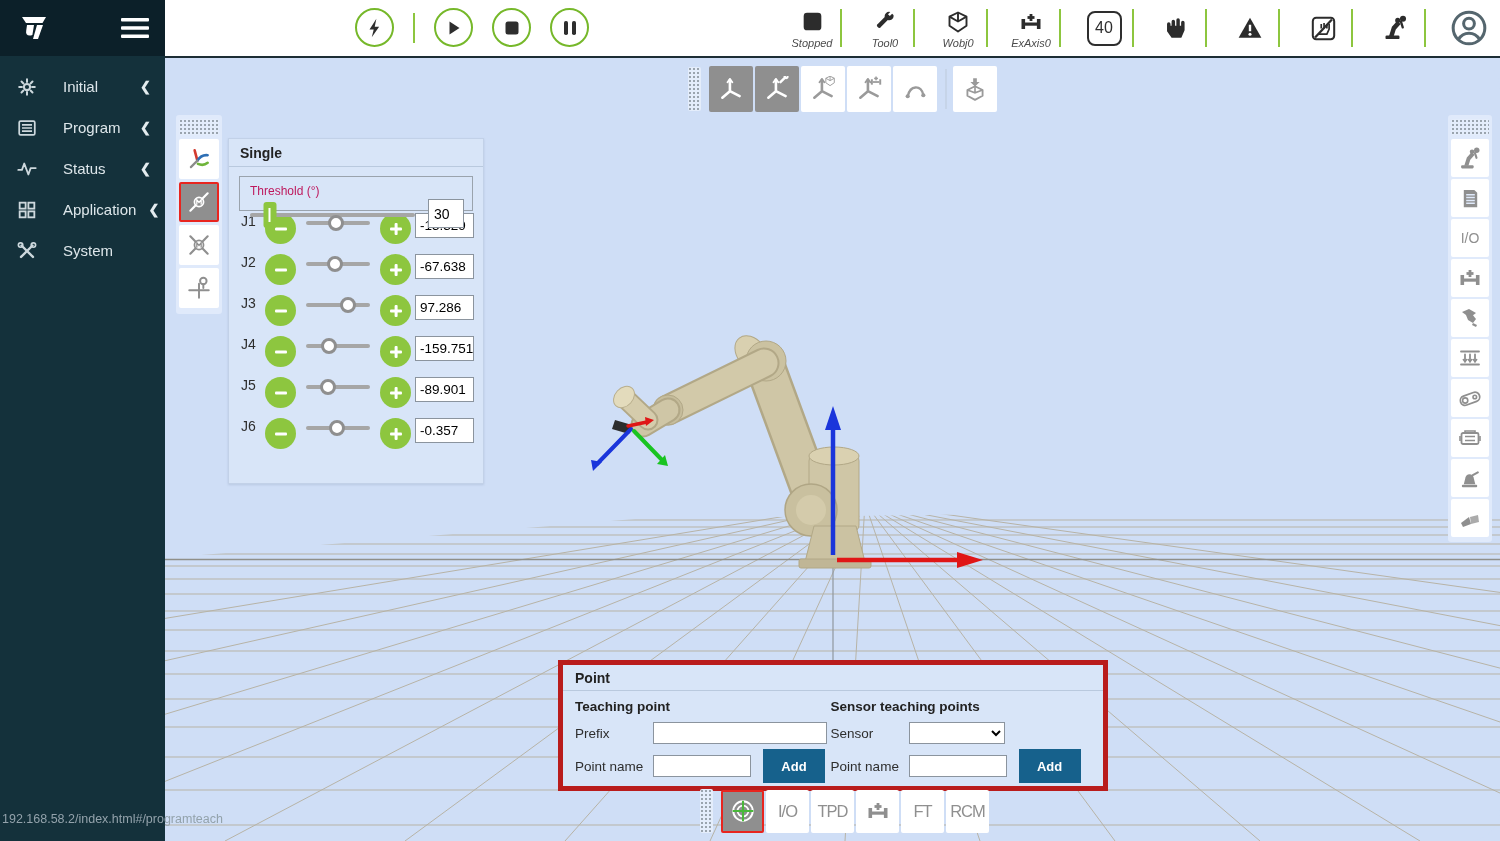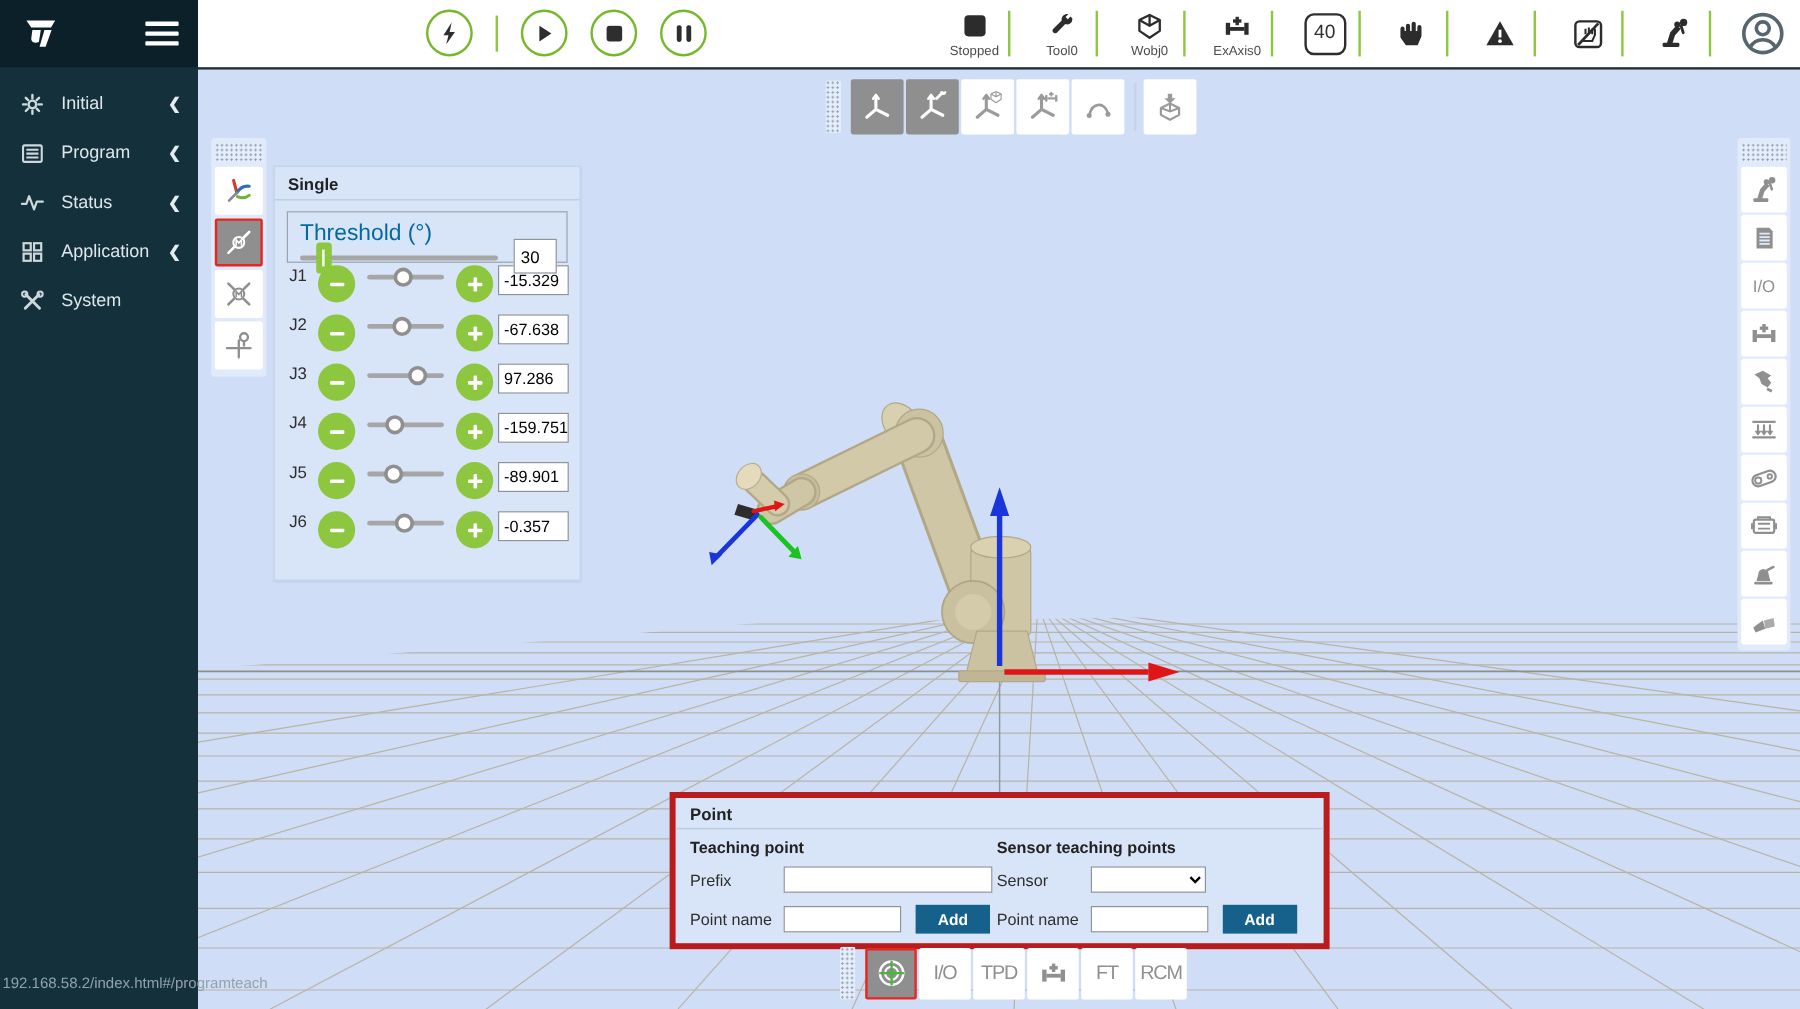--- a/index.html
+++ b/index.html
@@ -4,33 +4,33 @@
 <style>
   * { margin:0; padding:0; box-sizing:border-box; }
   html,body { width:1500px; height:841px; }
   body { position:relative; overflow:hidden; background:#cfdef6; font-family:"Liberation Sans",sans-serif; color:#222; }
   svg { display:block; }
 
   
   #sidebar { position:absolute; left:0; top:0; width:165px; height:841px; background:#14313b; z-index:30; }
   #sidebar-top { height:56px; background:#0c2029; display:flex; align-items:center; justify-content:space-between; padding:0 16px; }
   .nav { padding-top:10px; }
-  .nav-item { display:flex; align-items:center; height:41px; padding:0 14px 0 16px; color:#dde6ea; font-size:15px; cursor:pointer; }
+  .nav-item { display:flex; align-items:center; height:41px; padding:0 14px 0 16px; color:#dde6ea; font-size:15px; cursor:pointer;gap:12px; }
   .nav-item .nico { width:22px; height:22px; margin-right:13px; color:#cdd8dd; flex:0 0 auto; }
   .nav-item .chev { margin-left:auto; font-size:13px; color:#e4ecef; font-weight:bold; }
 
   
   #topbar { position:absolute; left:165px; top:0; width:1335px; height:58px; background:#ffffff; border-bottom:2px solid #1d2e35; z-index:25; }
   .transport { position:absolute; left:190px; top:8px; display:flex; align-items:center; gap:19px; }
   .cbtn { width:39px; height:39px; border:2px solid #76b82a; border-radius:50%; background:#fff; display:flex; align-items:center; justify-content:center; color:#2e2e2e; cursor:pointer; }
   .tsep { width:2px; height:30px; background:#8dc63f; }
   .statusbar { position:absolute; right:3px; top:0; height:56px; display:flex; align-items:center; }
   .sitem { width:56px; display:flex; flex-direction:column; align-items:center; justify-content:center; cursor:pointer;margin-left:15px; }
   .sitem .sico { height:28px; display:flex; align-items:center; justify-content:center; color:#2e2e2e; }
-  .sitem .slbl { font-size:11px; color:#4c4c4c; margin-top:1px; }
+  .sitem .slbl { font-size:11px; color:#4c4c4c; margin-top:1px;font-style:italic; }
   .ssep { width:2px; height:38px; background:#8dc63f; }
   .speedbox { width:35px; height:35px; border:2.5px solid #2e2e2e; border-radius:8px; display:flex; align-items:center; justify-content:center; font-size:16px; color:#2e2e2e; }
 
   
   #viewport { position:absolute; left:165px; top:58px; width:1335px; height:783px; background:#cfdef6; z-index:1;border-radius:31px; }
   #scene { position:absolute; left:0; top:0; }
 
   .handle { background-image:radial-gradient(#9aa4ae 1px, transparent 1.1px); background-size:4px 4px; background-color:#e4edfb; border-radius:2px; }
 
   
@@ -43,21 +43,21 @@
   
   #left-strip { position:absolute; left:11px; top:57px; width:46px; background:#e0eafb; border-radius:3px; padding:4px 3px 3px 3px; }
   #left-strip .handle { width:40px; height:16px; margin:0 0 4px 0; }
   .lsbtn { width:40px; height:40px; background:#fff; border-radius:2px; margin-bottom:3px; display:flex; align-items:center; justify-content:center; color:#8f8f8f; cursor:pointer; }
   .lsbtn.sel { background:#8f8f8f; color:#fff; border:2px solid #e8251f; }
 
   
   #single-panel { position:absolute; left:63px; top:80px; width:256px; height:346px; background:#d8e5f8; border:1px solid #c2d1e8; box-shadow:0 1px 2px rgba(60,80,120,.15); }
   #single-panel .phead { font-size:14px; font-weight:bold; padding:6px 11px 5px; border-bottom:1px solid #b9c9de; }
   #thr-box { margin:9px 10px 2px; border:1px solid #9aa3ad; padding:7px 10px 12px; position:relative; }
-  #thr-box .tlabel { font-size:19px; color:#0369a1; }
+  #thr-box .tlabel { font-size:12px; color:#be185d; }
   .thr-track { position:absolute; left:10px; top:36px; width:165px; height:4px; background:#a6a6a6; border-radius:2px; }
   .thr-thumb { position:absolute; top:50%; width:13px; height:26px; background:#8dc63f; border-radius:3px; transform:translate(-50%,-50%); display:flex; align-items:center; justify-content:center; }
   .thr-thumb::after { content:""; width:2px; height:14px; background:#fff; }
   #thr-box input { position:absolute; right:8px; top:22px; width:36px; height:29px; border:1px solid #8b949e; font-size:14px; padding-left:5px; font-family:inherit; }
   .jrow { display:flex; align-items:flex-start; height:41px; padding:0 9px 0 12px; }
   .jname { width:24px; font-size:14px; color:#2e2e2e; }
   .jbtn { width:31px; height:31px; border-radius:50%; background:#8dc63f; border:none; color:#fff; display:flex; align-items:center; justify-content:center; cursor:pointer; flex:0 0 auto; }
   .jslider { position:relative; width:64px; height:20px; margin:0 10px; flex:0 0 auto; cursor:pointer; }
   .jtrack { position:absolute; left:0; top:8px; width:64px; height:4px; background:#a6a6a6; border-radius:2px; }
   .jknob { position:absolute; top:50%; width:16px; height:16px; background:#fff; border:3.5px solid #8f8f8f; border-radius:50%; transform:translate(-50%,-50%); }
@@ -70,21 +70,21 @@
 
   
   #point-panel { position:absolute; left:393px; top:602px; width:550px; height:131px; background:#d8e5f8; border:5px solid #b91c1c; }
   #point-panel .phead { font-size:14px; font-weight:bold; padding:5px 12px 4px; border-bottom:1px solid #b9c9de; }
   #pp-body { display:flex; padding:6px 10px 0 12px; }
   .pp-col { width:263px; }
   .pp-h { font-size:13.5px; font-weight:bold; margin:2px 0 7px; }
   .pp-row { display:flex; align-items:center; margin-bottom:9px; height:24px; }
   .pp-lbl { font-size:13.5px; color:#2e2e2e; width:78px; flex:0 0 auto; }
   .pp-row input { height:22px; border:1px solid #8b949e; font-family:inherit; font-size:13px; padding:0 4px; }
-  .addbtn { width:62px; height:24px; background:#16618c; color:#fff; border:none; font-size:13px; font-weight:bold; margin-left:12px; cursor:pointer; }
+  .addbtn { width:62px; height:34px; background:#16618c; color:#fff; border:none; font-size:13px; font-weight:bold; margin-left:12px; cursor:pointer; }
   select.sensor { width:96px; height:22px; border:1px solid #8b949e; font-family:inherit; font-size:13px; background:#fff; }
 
   
   #bottom-bar { position:absolute; left:535px; top:731px; display:flex; align-items:center; }
   #bottom-bar .handle { width:13px; height:44px; margin-right:8px; }
   .bbtn { width:43px; height:43px; background:#fff; margin-right:2px; display:flex; align-items:center; justify-content:center; color:#8f8f8f; font-size:16.5px; letter-spacing:-1px; cursor:pointer; border-radius:2px; }
   .bbtn.sel { background:#8f8f8f; border:2px solid #e8251f; }
 
   #url-preview { position:absolute; left:2px; bottom:15px; font-size:12.5px; color:#93a2ab; z-index:40; }
 </style>

